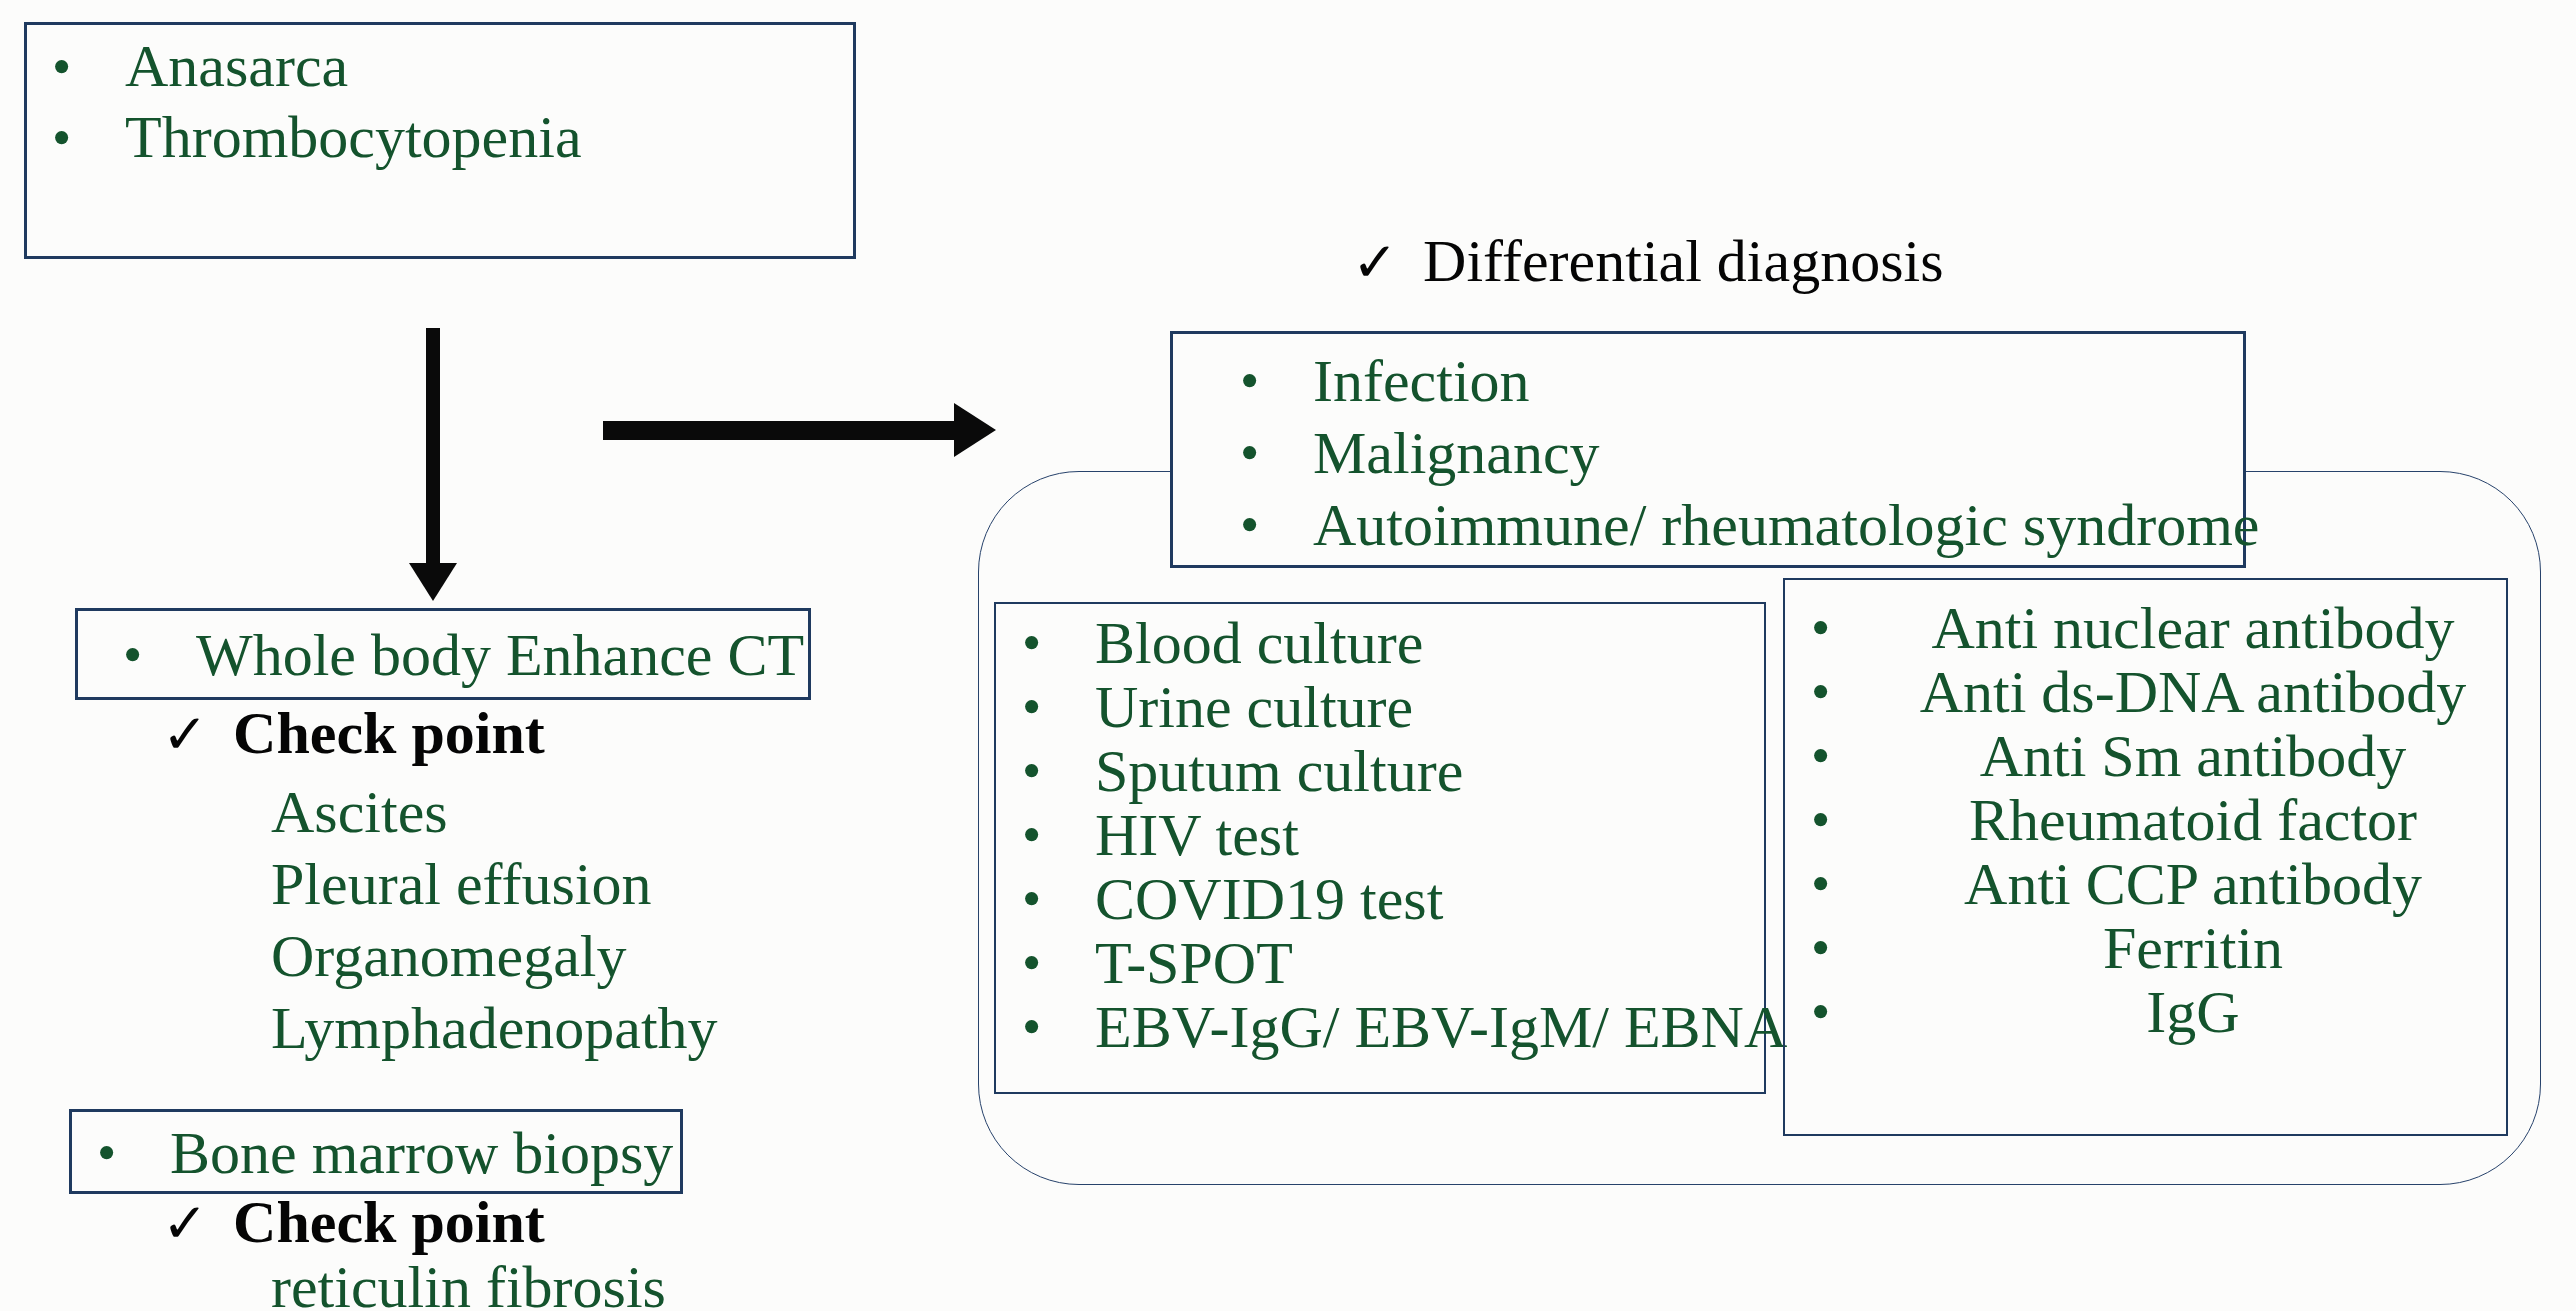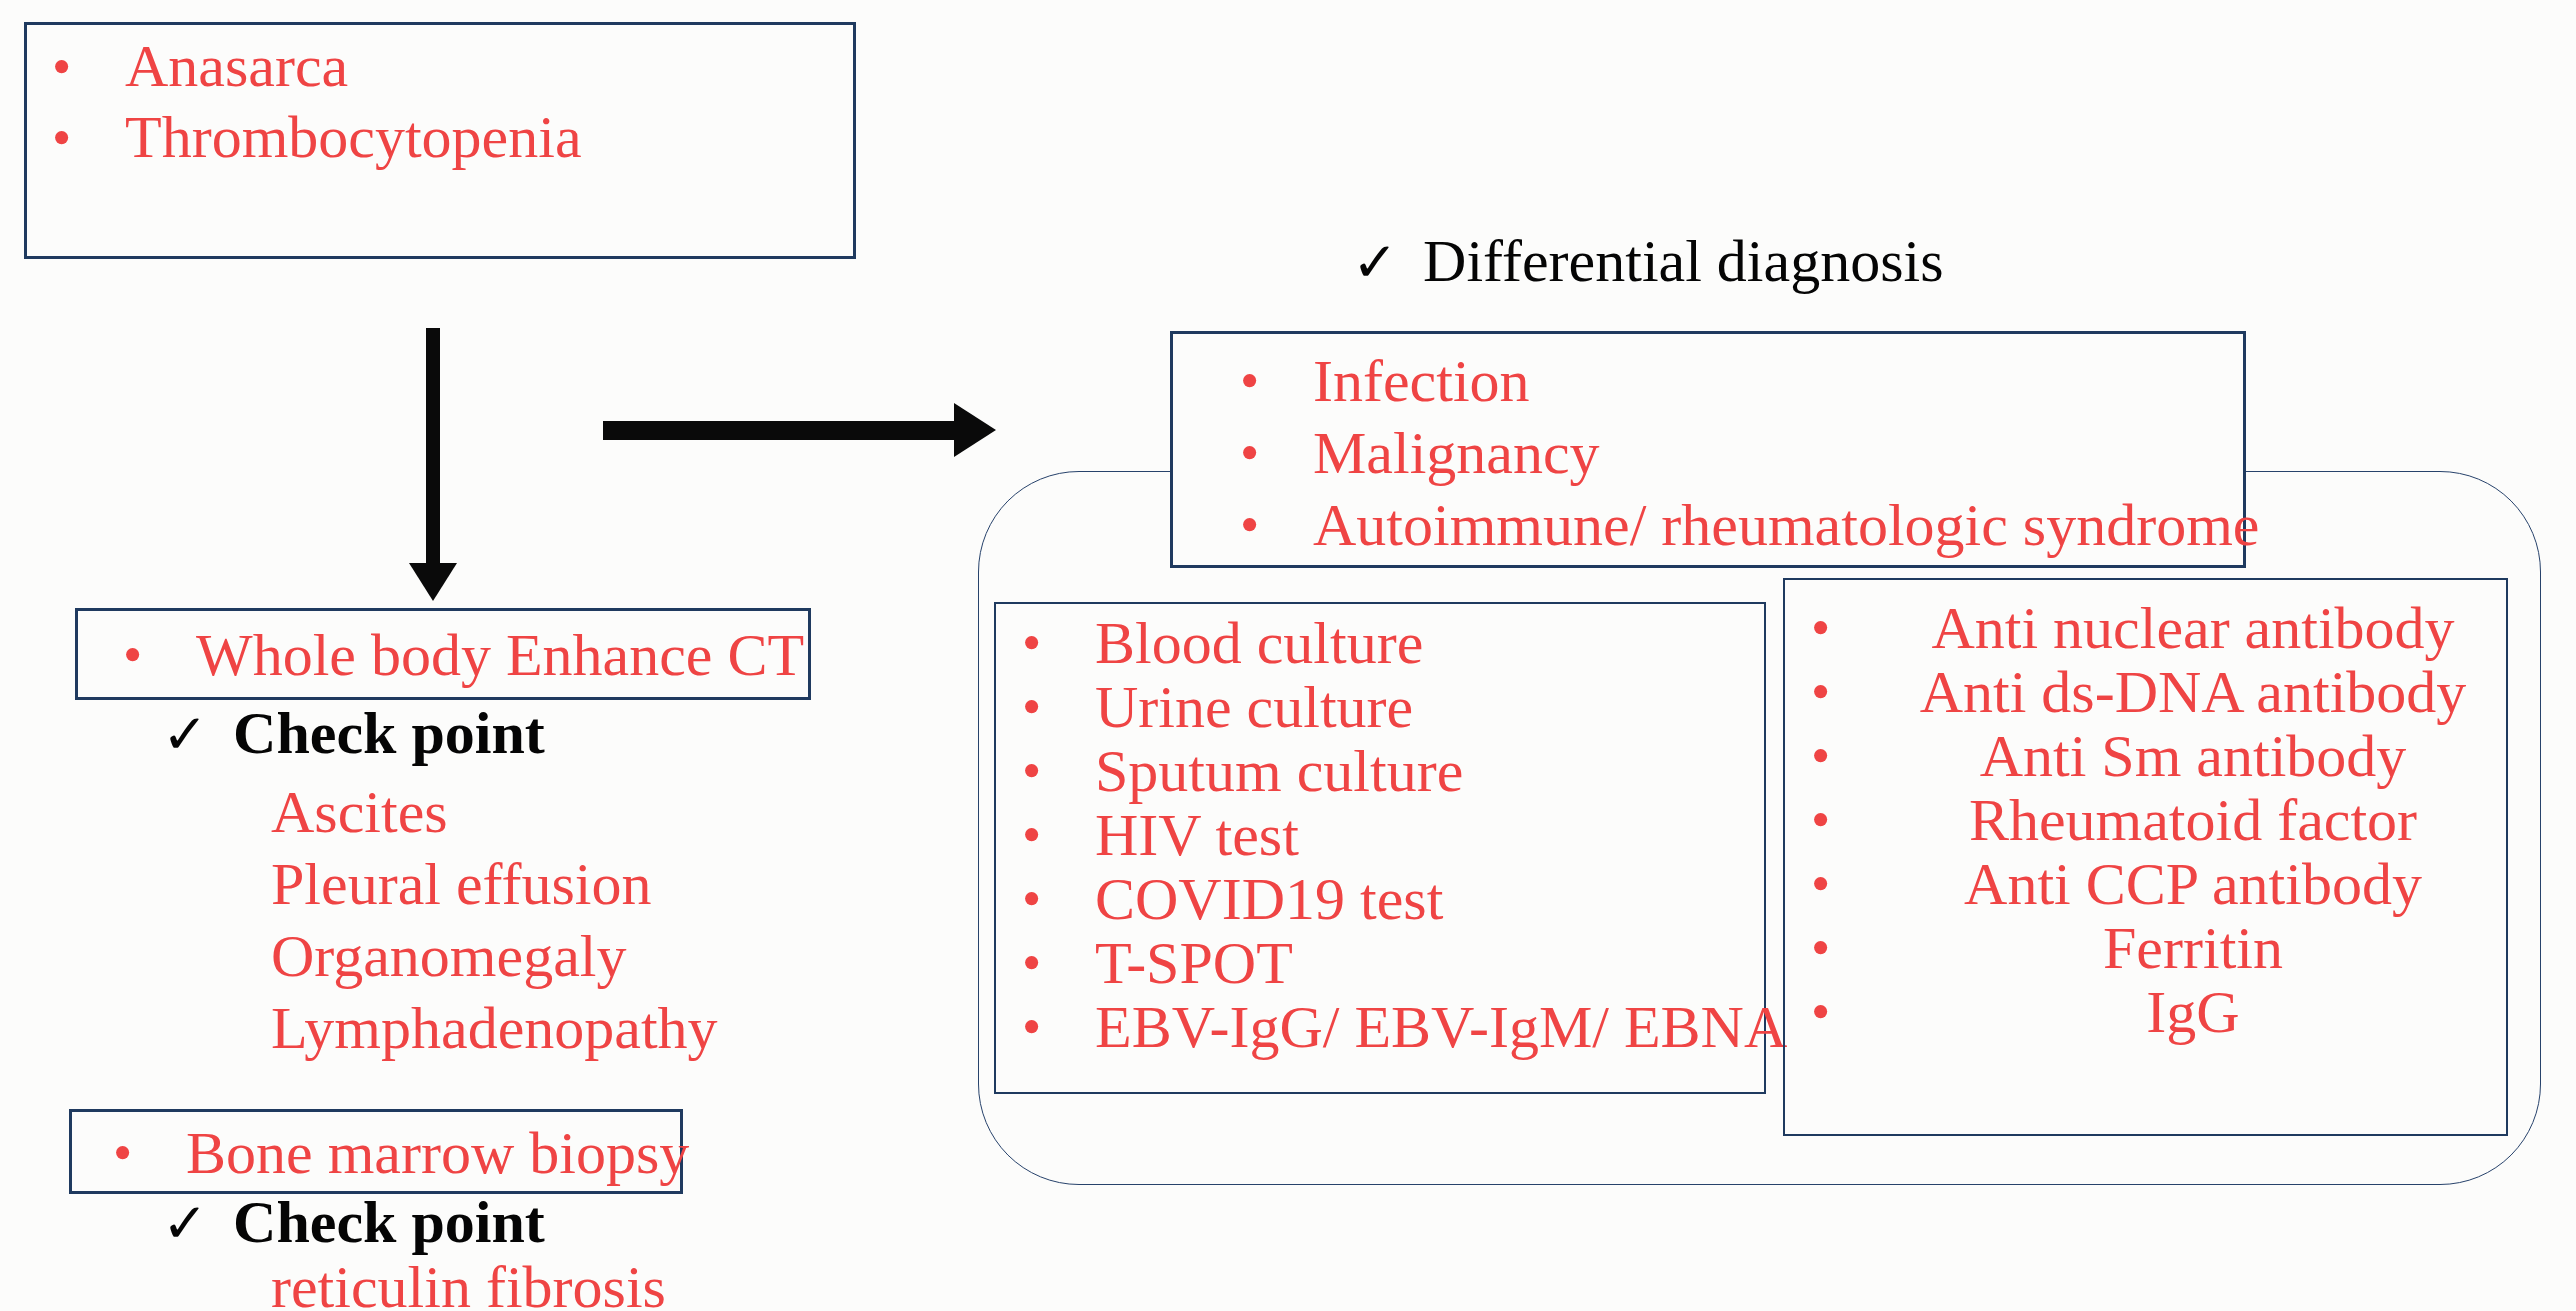--- a/index.html
+++ b/index.html
@@ -23,21 +23,21 @@
     border:1.8px solid #27426b;
     border-radius:101px;
     box-sizing:border-box;
     background:transparent;
   }
   .list{position:absolute;}
   .li{
     position:relative;
     font-size:60px;
     white-space:nowrap;
-    color:#ef4444;
+    color:#14532d;
   }
   .li.bulleted{padding-left:98px;}
   .li.bulleted::before{
     content:"\2022";
     position:absolute;
     left:25px;top:0;
     font-size:55px;
   }
   .lh120 .li{line-height:72px;}
   .lh119 .li{line-height:71px;}
@@ -133,21 +133,21 @@
     <span class="check">✓</span><span class="cp-label">Check point</span>
   </div>
   <div class="list lh120 plain" style="left:271px;top:776px;width:596px;">
       <div class="li">Ascites</div>
       <div class="li">Pleural effusion</div>
       <div class="li">Organomegaly</div>
       <div class="li">Lymphadenopathy</div>
     </div>
 
   <div class="box" style="left:69px;top:1109px;width:614px;height:85px;"></div>
-  <div class="list single" style="left:88px;top:1123px;width:602px;">
+  <div class="list single" style="left:72px;top:1123px;width:602px;">
       <div class="li bulleted">Bone marrow biopsy</div>
     </div>
 
   <div class="checkline" style="left:162px;top:1192px;">
     <span class="check">✓</span><span class="cp-label">Check point</span>
   </div>
   <div class="list lh120 plain" style="left:271px;top:1251px;width:596px;">
       <div class="li">reticulin fibrosis</div>
     </div>
 

